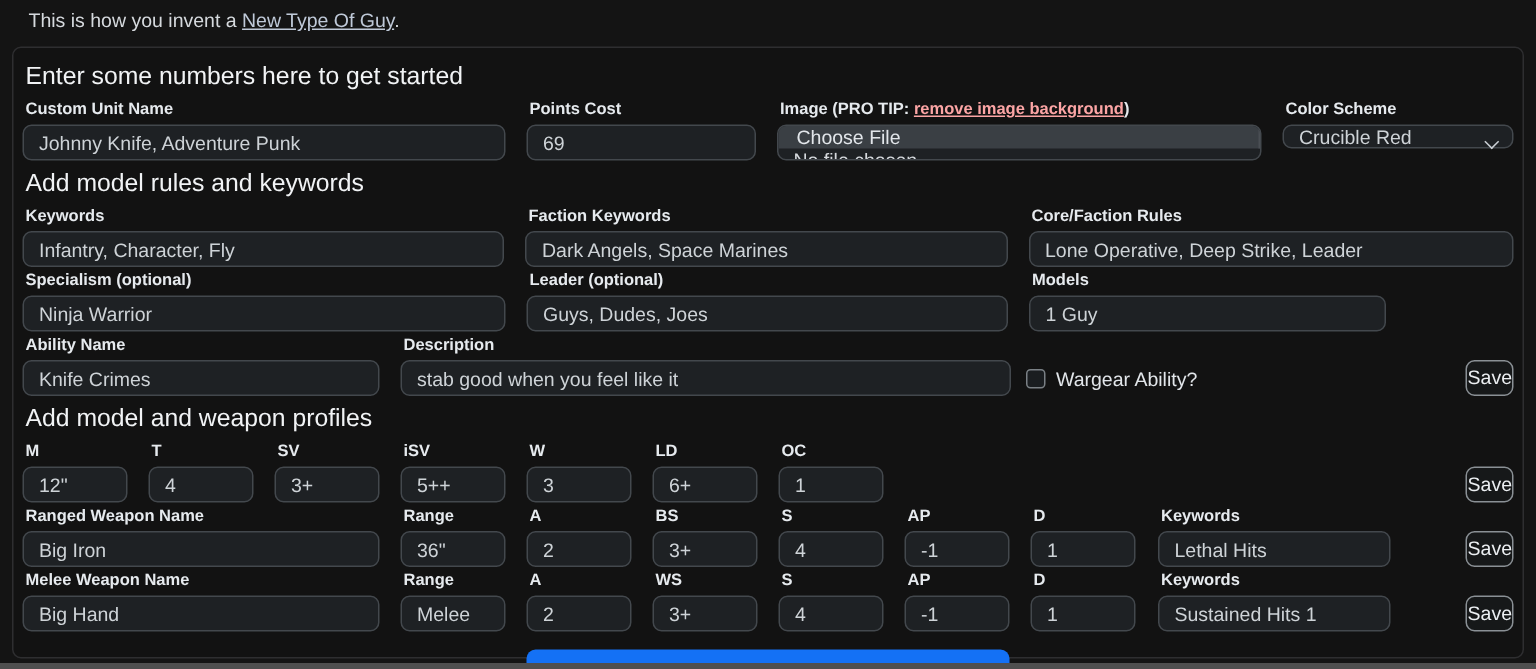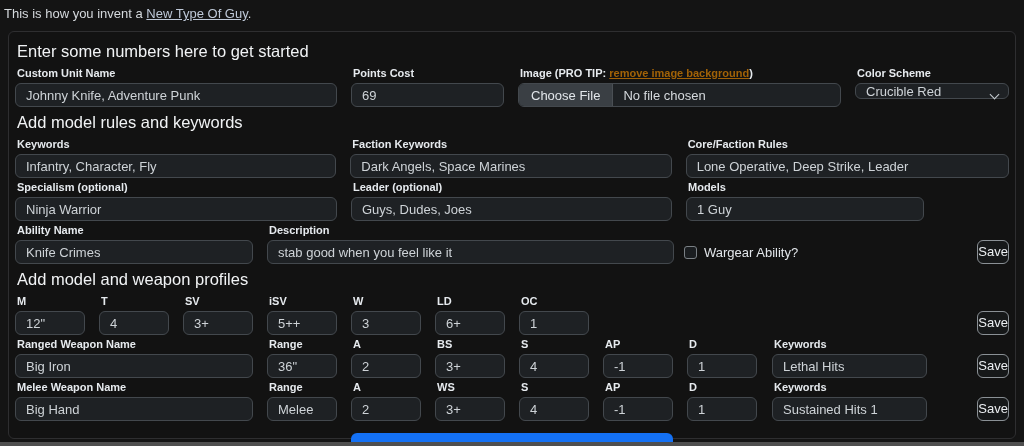--- a/index.html
+++ b/index.html
@@ -7,21 +7,21 @@
   body {
     background: #141414;
     font-family: "Liberation Sans", "DejaVu Sans", sans-serif;
     color: #dee2e6;
     position: relative;
     overflow: hidden;
   }
   .intro {
     font-size: 13px;
     color: #d5d9dd;
-    padding: 6px 0 0 4px;
+    padding: 6px 0 0 19px;
     line-height: 16px;
   }
   .intro a {
     color: #bfc9d8;
     text-decoration: underline;
     cursor: pointer;
   }
   .panel {
     margin: 9px 8px 0 8px;
     border: 1px solid #2e2e30;
@@ -46,21 +46,21 @@
   .field:last-child { margin-right: 0; }
   .field label {
     display: block;
     font-size: 11px;
     font-weight: 600;
     color: #e6eaee;
     line-height: 14px;
     margin: 0 0 3px 2px;
     white-space: nowrap;
   }
-  .field label a { color: #a16207; text-decoration: underline; cursor: pointer; font-weight: 600; }
+  .field label a { color: #fca5a5; text-decoration: underline; cursor: pointer; font-weight: 600; }
   .tb {
     width: 100%;
     height: 24px;
     background: #1e2124;
     border: 1px solid #43484d;
     border-radius: 6px;
     color: #ced3d7;
     font-size: 13px;
     font-family: "Liberation Sans", "DejaVu Sans", sans-serif;
     padding: 0 10px;
@@ -80,20 +80,21 @@
   
   .file-input {
     display: flex;
     height: 24px;
     border: 1px solid #43484d;
     border-radius: 6px;
     background: #1e2124;
     overflow: hidden;
     align-items: stretch;
     cursor: pointer;
+    flex-direction: column;
   }
   .file-btn {
     background: #3a3f44;
     color: #e2e6ea;
     font-size: 13px;
     padding: 0 12px;
     display: flex;
     align-items: center;
     border-right: 1px solid #4a4f54;
     white-space: nowrap;

